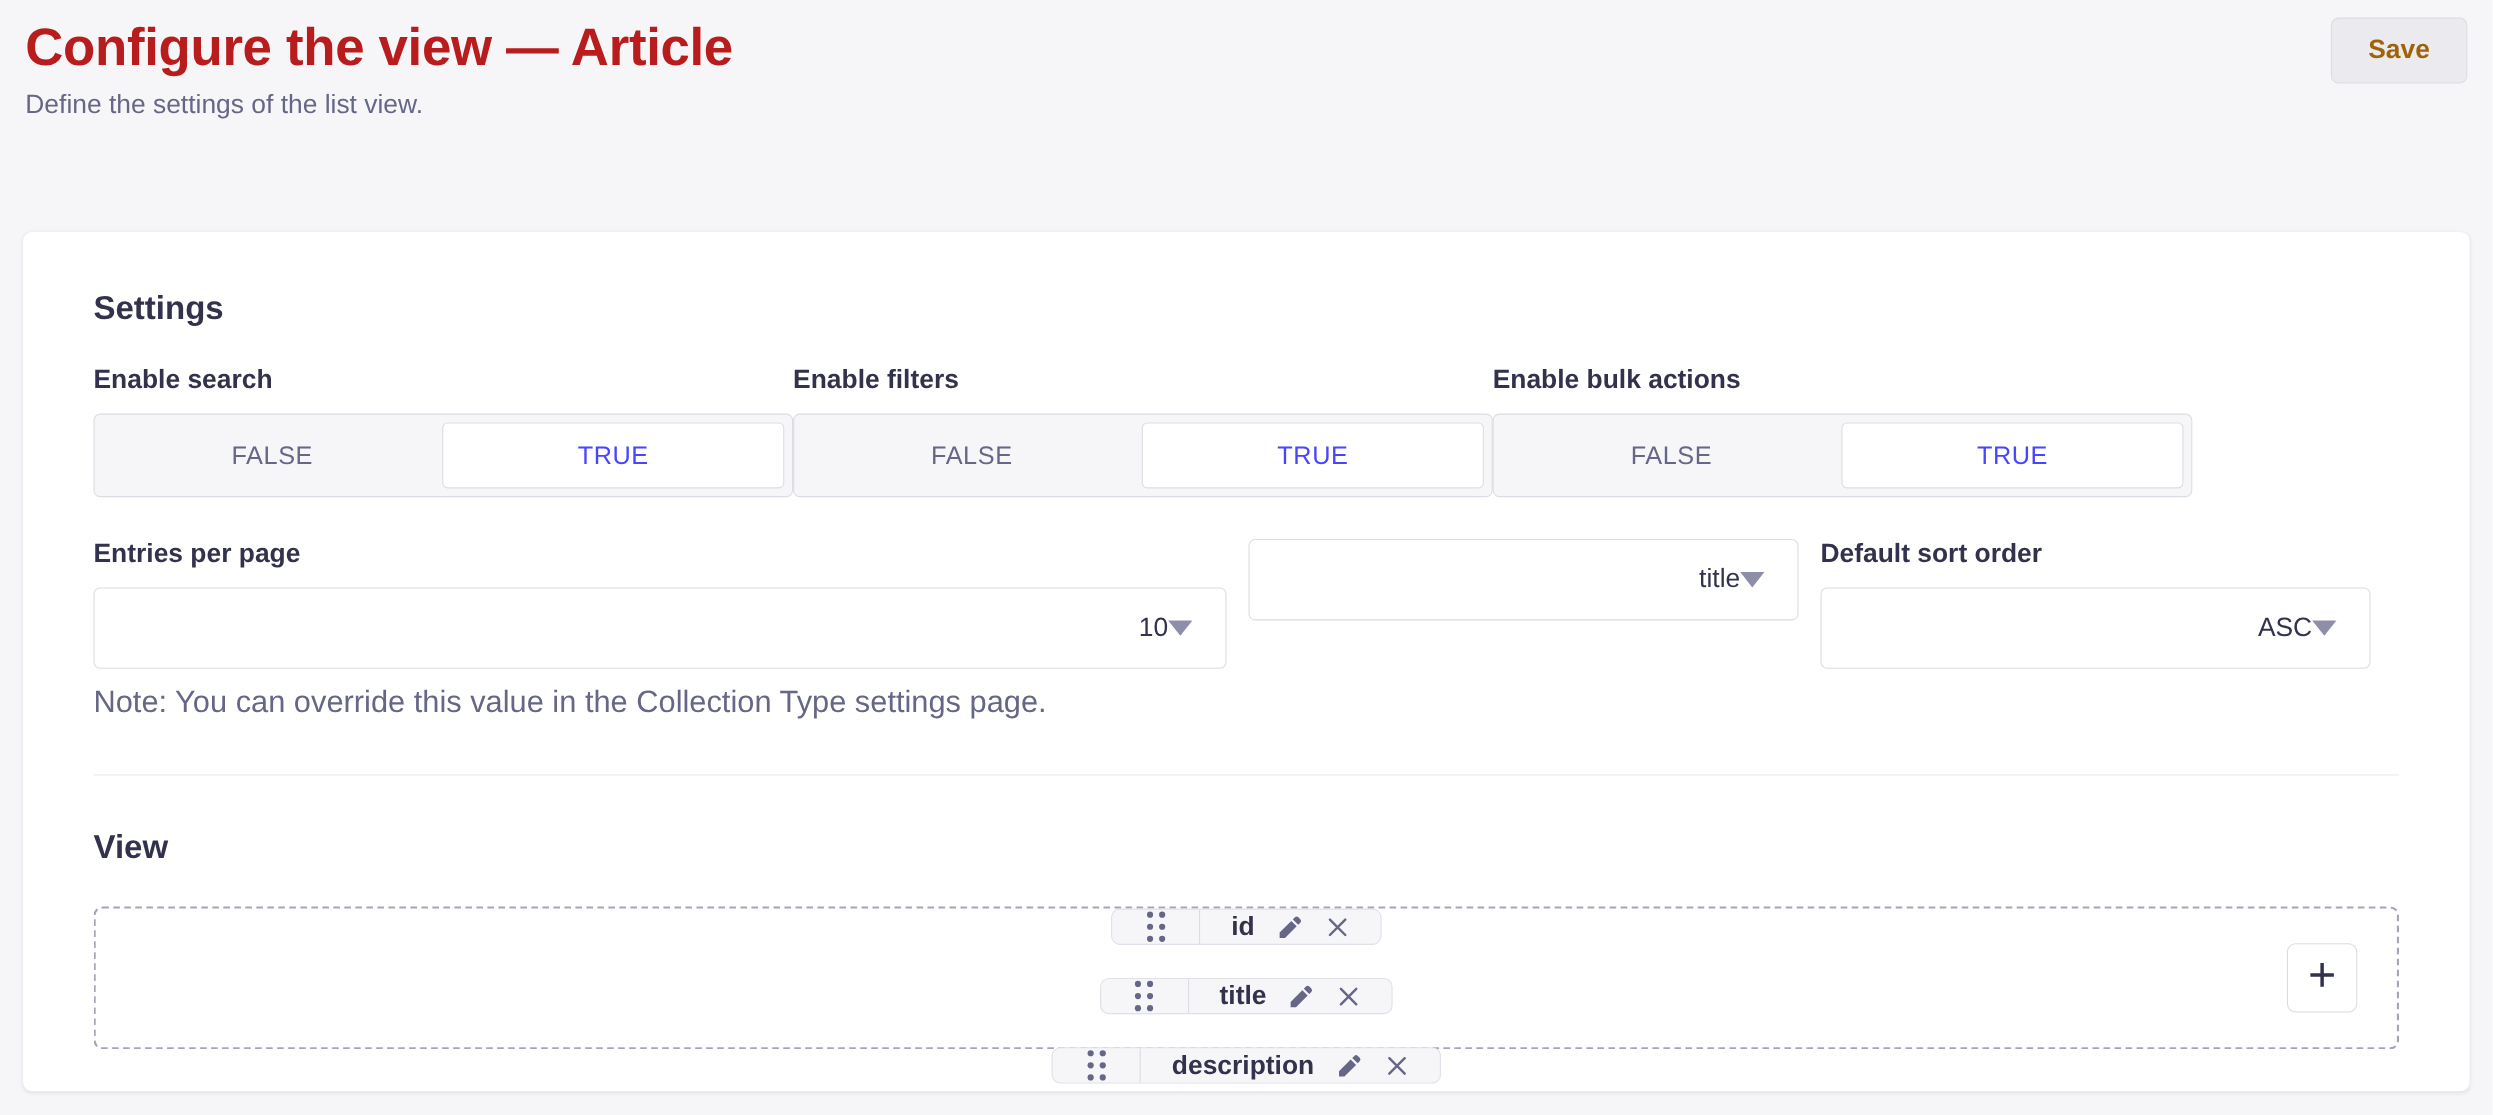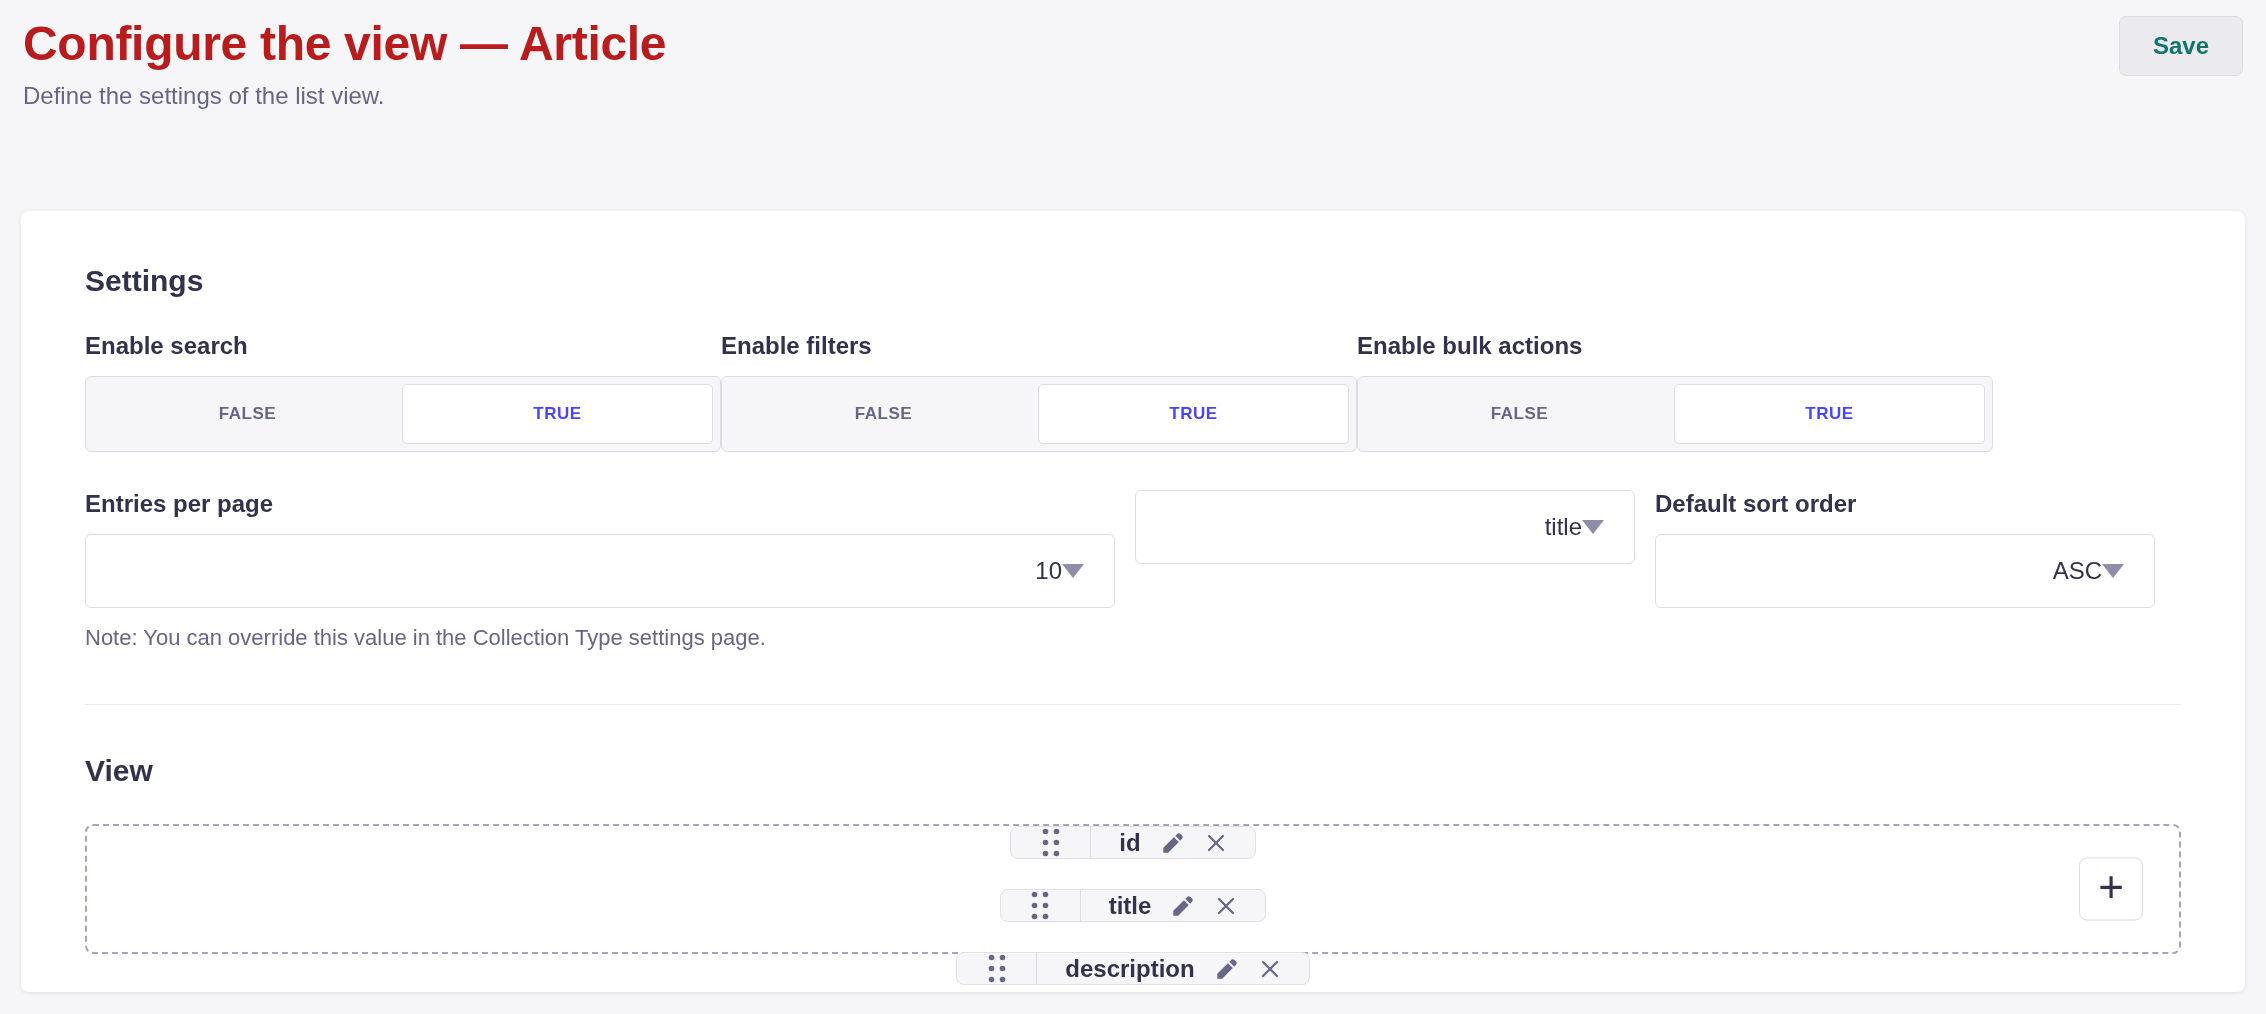--- a/index.html
+++ b/index.html
@@ -28,21 +28,21 @@
     color: #666687;
     margin-top: 8px;
     line-height: 32px;
   }
   .save-btn {
     height: 60px;
     padding: 0 33px;
     background: #eaeaef;
     border: 1px solid #dcdce4;
     border-radius: 7px;
-    color: #0f766e;
+    color: #a16207;
     font-size: 24px;
     font-weight: 600;
     font-family: "Liberation Sans", sans-serif;
     cursor: default;
   }
   .card {
     margin: 99px 21px 0 21px;
     height: 781px;
     background: #ffffff;
     border-radius: 8px;
@@ -70,22 +70,22 @@
     border: 1px solid #dcdce4;
     border-radius: 6px;
     display: flex;
     padding: 7px;
   }
   .toggle-opt {
     flex: 1;
     display: flex;
     align-items: center;
     justify-content: center;
-    font-size: 17px;
-    font-weight: 700;
+    font-size: 23px;
+    font-weight: 400;
     letter-spacing: 0.5px;
     color: #666687;
     cursor: pointer;
     border-radius: 5px;
   }
   .toggle-opt.selected {
     background: #ffffff;
     border: 1px solid #dcdce4;
     color: #4945ff;
   }
@@ -103,21 +103,21 @@
     padding: 0 30px;
     cursor: pointer;
   }
   .select-value { font-size: 24px; color: #32324d; }
   .caret-down {
     width: 0; height: 0;
     border-left: 11px solid transparent;
     border-right: 11px solid transparent;
     border-top: 14px solid #8e8ea9;
   }
-  .note { font-size: 22px; color: #666687; margin-top: 16px; line-height: 28px; }
+  .note { font-size: 28px; color: #666687; margin-top: 16px; line-height: 28px; }
   .divider { border: none; border-top: 1px solid #eaeaef; margin-top: 52px; }
   .view-heading-wrap { margin-top: 48px; }
   .drop-zone {
     margin-top: 36px;
     height: 130px;
     border: 2px dashed #a5a5ba;
     border-radius: 8px;
     display: flex;
     align-items: center;
     gap: 30px;

